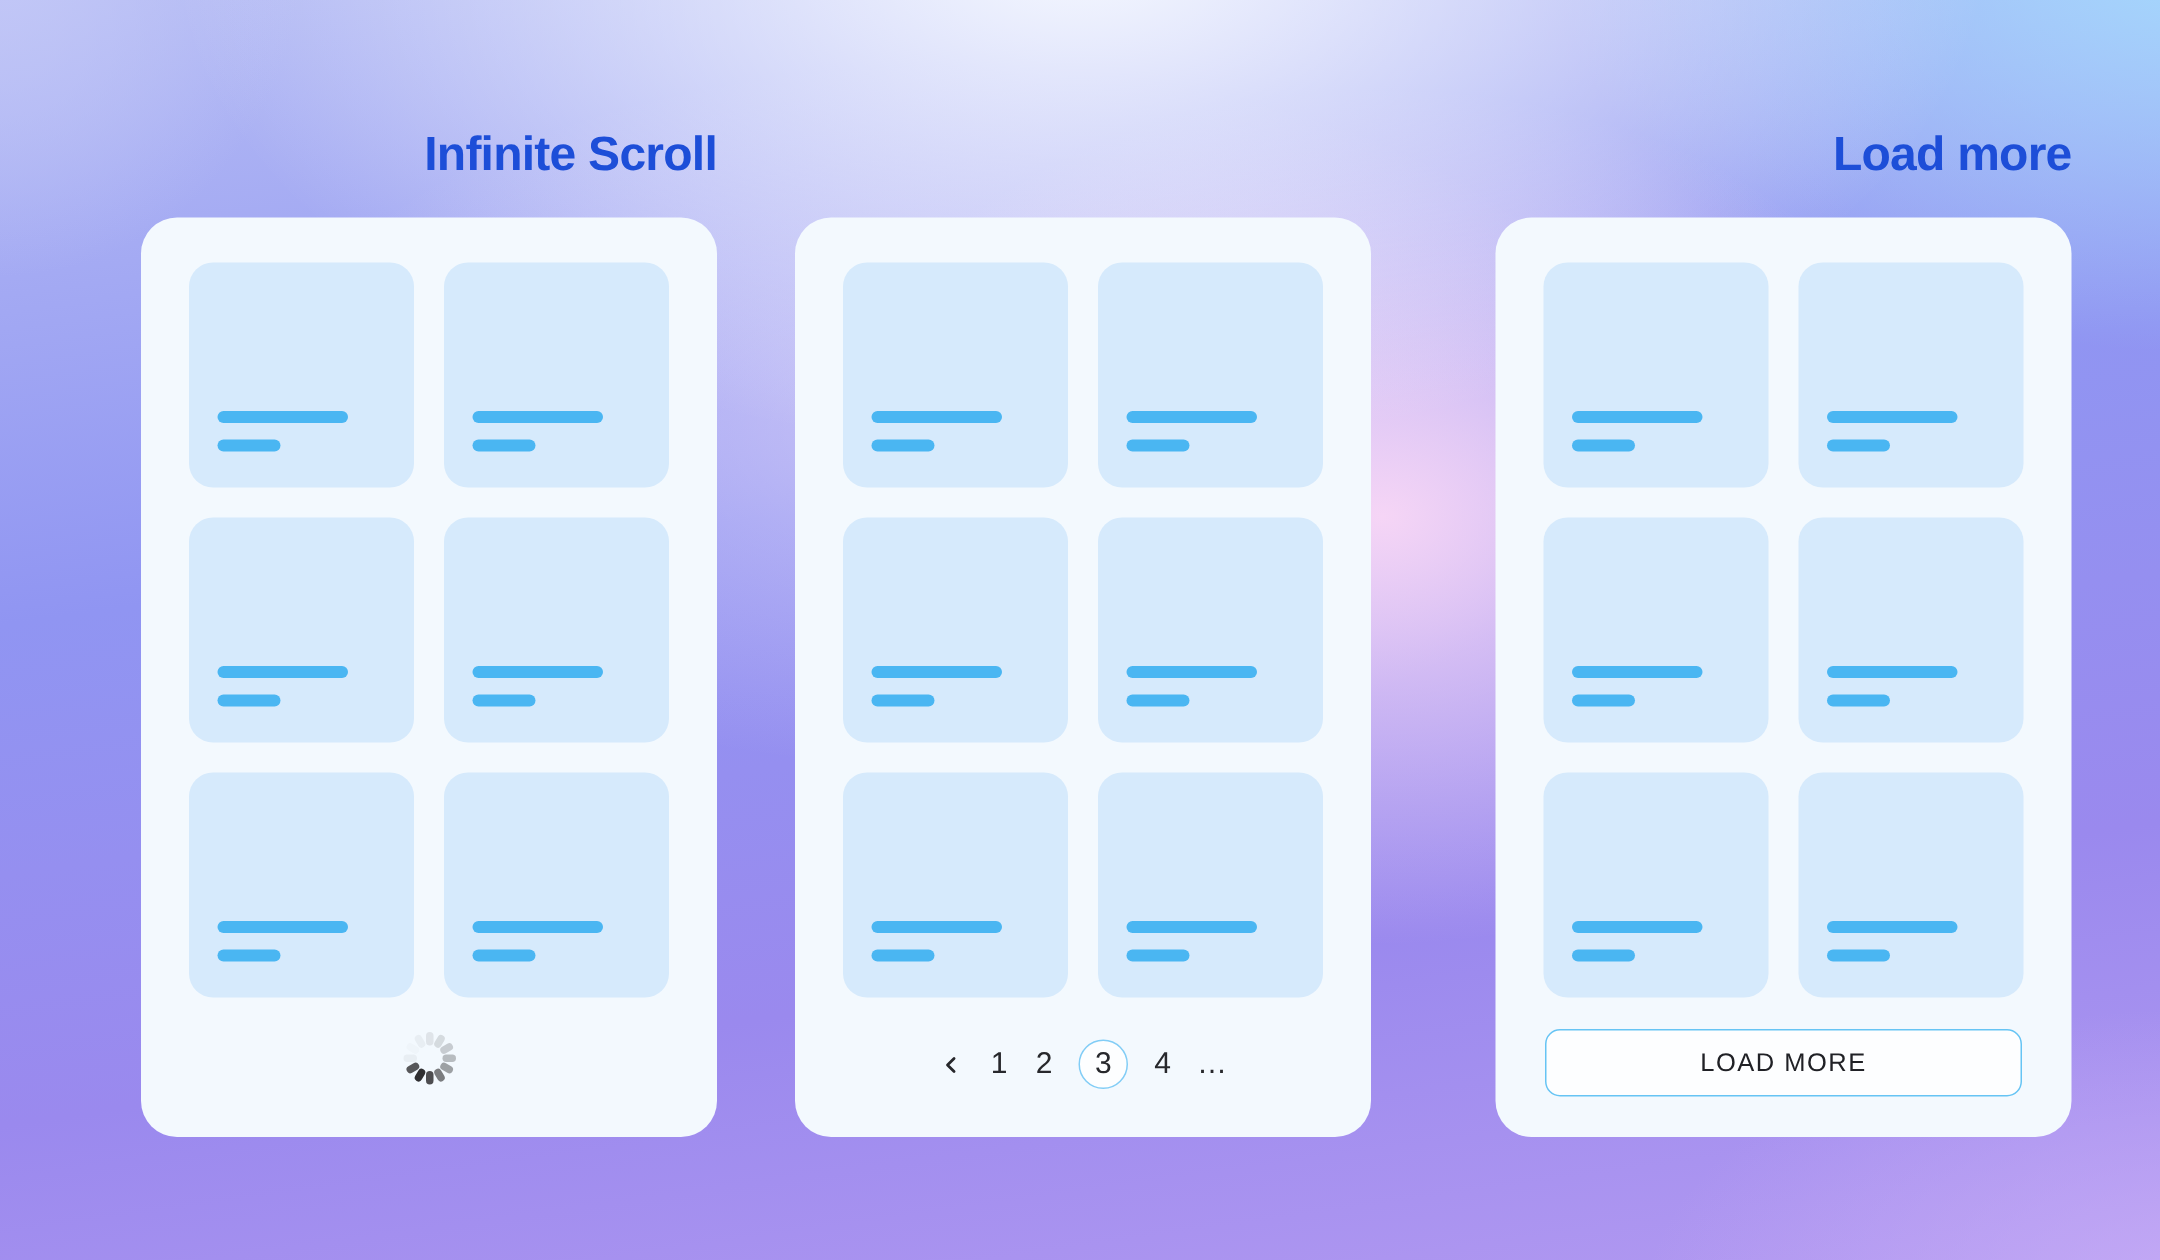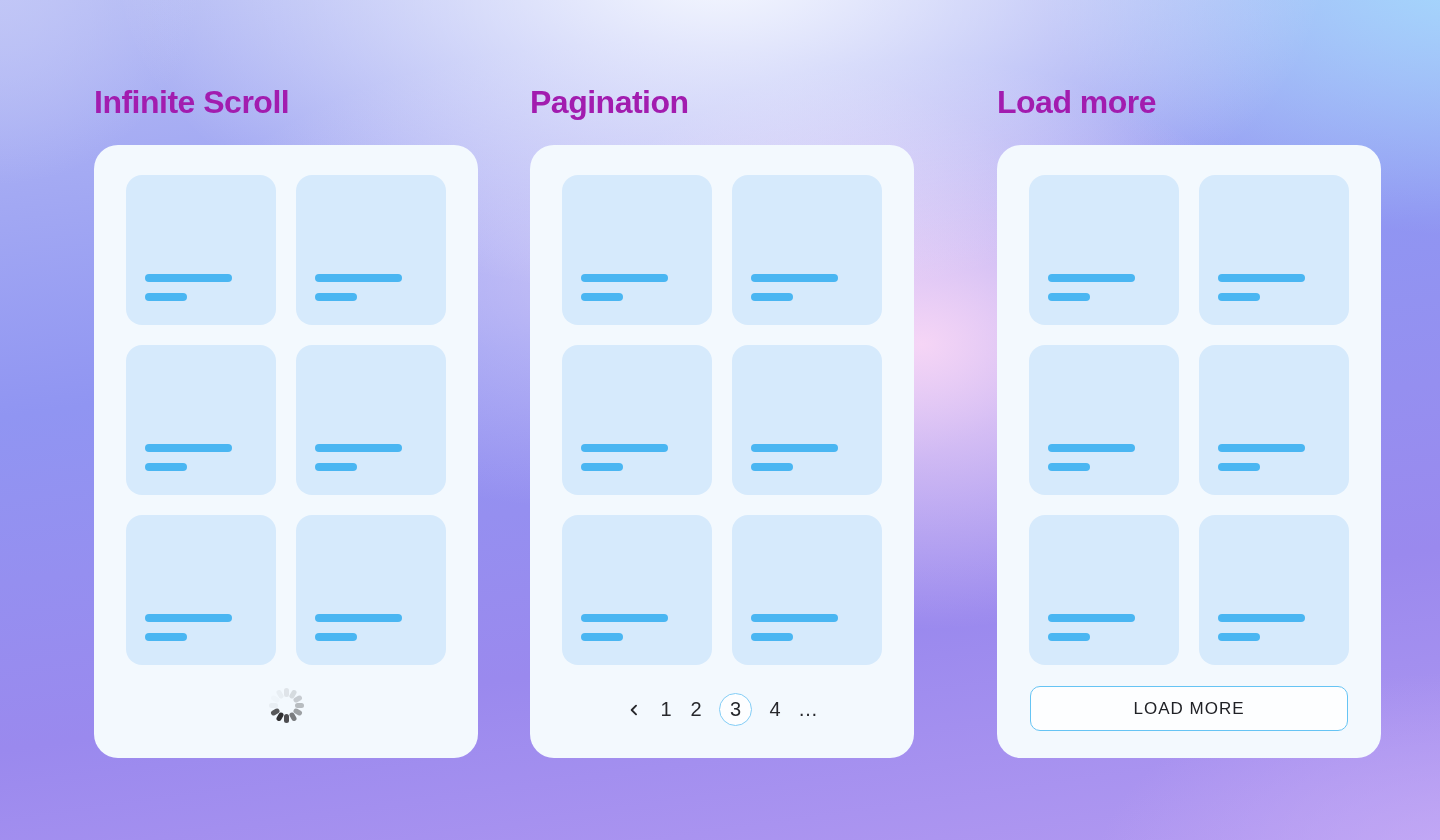--- a/index.html
+++ b/index.html
@@ -12,22 +12,22 @@
       radial-gradient(30% 32% at 102% -4%, #a5dafd 0%, rgba(165,218,253,0) 100%),
       radial-gradient(14% 26% at 0% -4%, #c3c8f7 0%, rgba(195,200,247,0) 100%),
       radial-gradient(27% 34% at 64% 41%, rgba(250,216,246,0.95) 0%, rgba(250,216,246,0) 100%),
       radial-gradient(32% 28% at 44% 33%, rgba(242,228,250,0.55) 0%, rgba(242,228,250,0) 100%),
       radial-gradient(26% 24% at 102% 104%, rgba(198,172,246,0.9) 0%, rgba(198,172,246,0) 100%),
       linear-gradient(172deg, #b4bbf4 0%, #9095f2 40%, #9a89ee 72%, #b299f1 100%);
   }
   .section { position: absolute; top: 0; width: 384px; height: 840px; }
   .section-title {
     position: absolute; top: 84px; left: 0; width: 100%;
-    text-align: left; font-size: 32px; font-weight: 700;
-    letter-spacing: -0.5px; color: #a21caf;
+    text-align: right; font-size: 32px; font-weight: 700;
+    letter-spacing: -0.5px; color: #1d4ed8;
   }
   .panel {
     position: absolute; top: 145px; left: 0; width: 384px; height: 613px;
     background: #f3f9fe; border-radius: 24px;
     padding: 30px 32px 0 32px;
     display: flex; flex-direction: column;
   }
   .card-grid {
     display: grid; grid-template-columns: repeat(2, 1fr);
     gap: 20px; height: 490px; flex: 0 0 auto;
@@ -125,21 +125,20 @@
           <span style="--a: 150deg; --o: 0.8;"></span>
           <span style="--a: 180deg; --o: 0.05;"></span>
           <span style="--a: 210deg; --o: 0.02;"></span>
           <span style="--a: 240deg; --o: 0.05;"></span>
         </div>
     </div>
   </div>
 </div>
 
 <div class="section" style="left:530px">
-  <h2 class="section-title">Pagination</h2>
   <div class="panel">
     <div class="card-grid">
         <div class="card">
           <div class="bar bar-long"></div>
           <div class="bar bar-short"></div>
         </div>
         <div class="card">
           <div class="bar bar-long"></div>
           <div class="bar bar-short"></div>
         </div>

